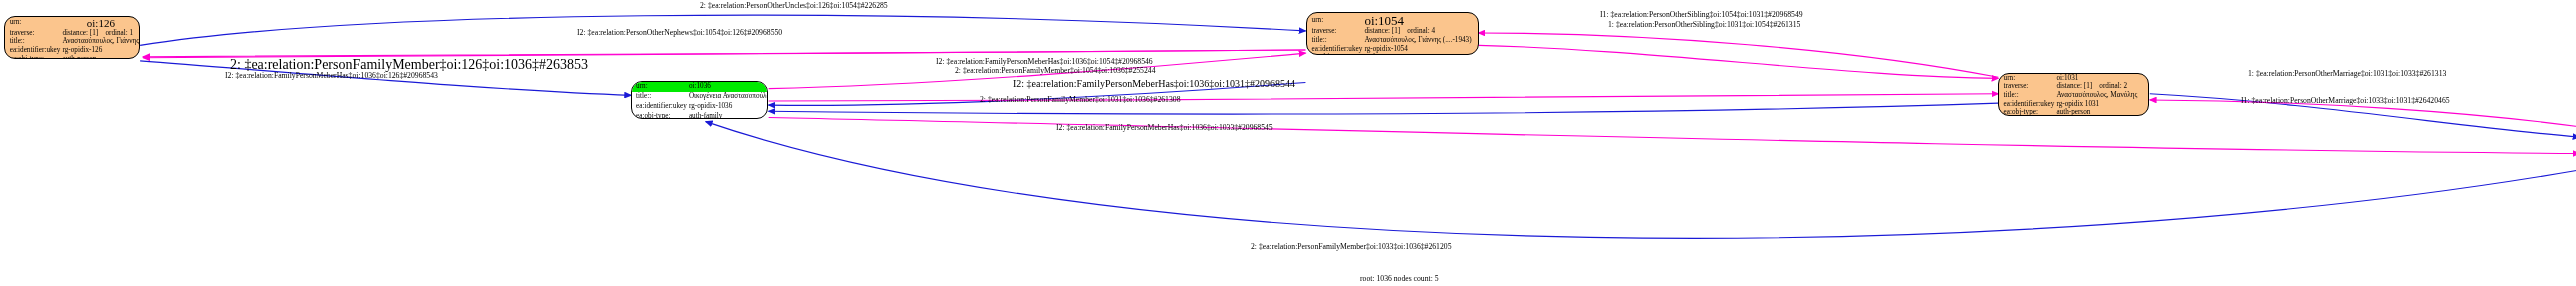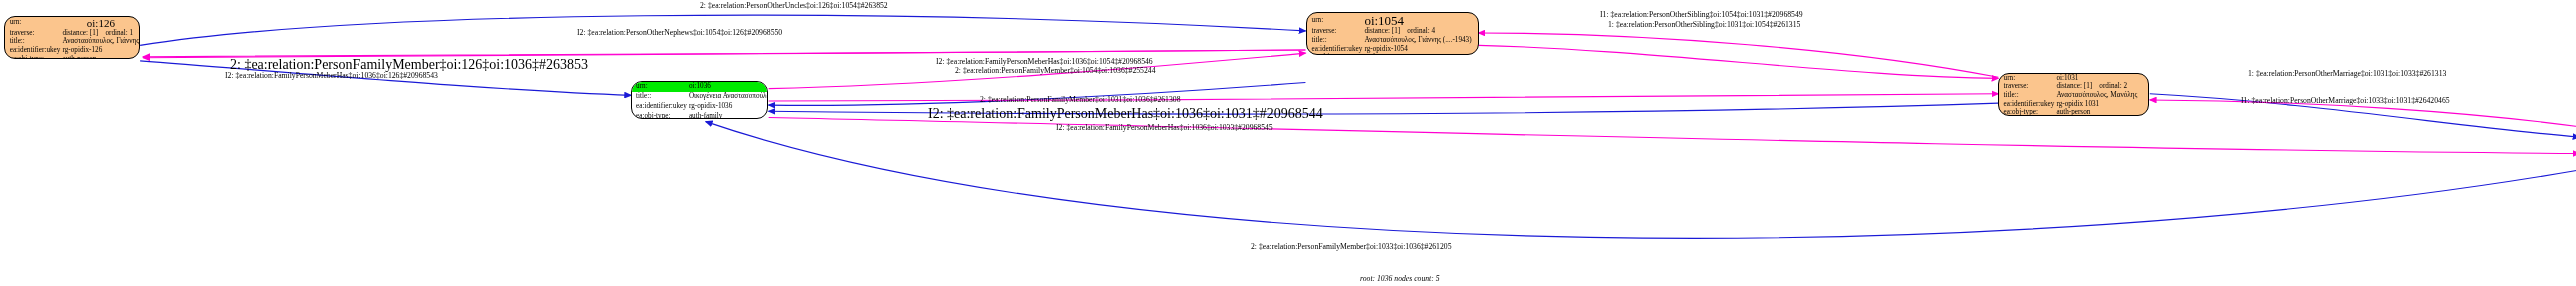--- a/index.html
+++ b/index.html
@@ -30,21 +30,21 @@
   
   .row.hl .cell-k,.row.hl .cell-v{background:#00ea00;}
 
   .v-sub{display:inline-block;}
   .v-sub.ord{padding-left:7.2px;}
 
   
   .elabel{position:absolute;white-space:nowrap;color:#000;
           line-height:1;background:transparent;}
 
-  .footer{position:absolute;white-space:nowrap;color:#000;font-style:italic;}
+  .footer{position:absolute;white-space:nowrap;color:#000;}
 </style>
 </head>
 <body>
 
 <div id="graph">
 
   <svg id="edge-layer" width="2819" height="287" viewBox="0 0 5472 557">
       <defs>
         <marker id="ah1a1ad6" markerWidth="7" markerHeight="6" refX="6" refY="3" orient="auto" markerUnits="strokeWidth">
           <path d="M0,0 L7,3 L0,6 z" fill="#1a1ad6"></path>
@@ -157,29 +157,29 @@
             <div class="cell-v" style="font-size: 7.2px; height: 7.7px;">rg-opidix 1031</div>
           </div>
           <div class="row">
             <div class="cell-k" style="font-size: 7.2px; height: 7.7px;">ea:obj-type:</div>
             <div class="cell-v" style="font-size: 7.2px; height: 7.7px;">auth-person</div>
           </div>
         </div>
       </div>
     </div>
   <div id="label-layer">
-      <div class="elabel" style="left: 700px; top: 1.5px; font-size: 7.7px;">2: ‡ea:relation:PersonOtherUncles‡oi:126‡oi:1054‡#263852</div>
+      <div class="elabel" style="left: 700px; top: 1.5px; font-size: 7.7px;">2: ‡ea:relation:PersonOtherUncles‡oi:126‡oi:1054‡#226285</div>
       <div class="elabel" style="left: 230px; top: 58px; font-size: 14px;">2: ‡ea:relation:PersonFamilyMember‡oi:126‡oi:1036‡#263853</div>
       <div class="elabel" style="left: 577px; top: 29px; font-size: 7.7px;">I2: ‡ea:relation:PersonOtherNephews‡oi:1054‡oi:126‡#20968550</div>
       <div class="elabel" style="left: 225px; top: 72px; font-size: 7.7px;">I2: ‡ea:relation:FamilyPersonMeberHas‡oi:1036‡oi:126‡#20968543</div>
       <div class="elabel" style="left: 955px; top: 67px; font-size: 7.7px;">2: ‡ea:relation:PersonFamilyMember‡oi:1054‡oi:1036‡#255244</div>
       <div class="elabel" style="left: 936px; top: 58px; font-size: 7.7px;">I2: ‡ea:relation:FamilyPersonMeberHas‡oi:1036‡oi:1054‡#20968546</div>
       <div class="elabel" style="left: 1600px; top: 11.3px; font-size: 7.7px;">I1: ‡ea:relation:PersonOtherSibling‡oi:1054‡oi:1031‡#20968549</div>
       <div class="elabel" style="left: 1608px; top: 21px; font-size: 7.7px;">1: ‡ea:relation:PersonOtherSibling‡oi:1031‡oi:1054‡#261315</div>
-      <div class="elabel" style="left: 928px; top: 79px; font-size: 14px; margin-top: 28px;">I2: ‡ea:relation:FamilyPersonMeberHas‡oi:1036‡oi:1031‡#20968544</div>
+      <div class="elabel" style="left: 1013px; top: 79px; font-size: 10px;">I2: ‡ea:relation:FamilyPersonMeberHas‡oi:1036‡oi:1031‡#20968544</div>
       <div class="elabel" style="left: 980px; top: 96px; font-size: 7.7px;">2: ‡ea:relation:PersonFamilyMember‡oi:1031‡oi:1036‡#261308</div>
       <div class="elabel" style="left: 2248px; top: 70px; font-size: 7.7px;">1: ‡ea:relation:PersonOtherMarriage‡oi:1031‡oi:1033‡#261313</div>
       <div class="elabel" style="left: 2241px; top: 97px; font-size: 7.7px;">I1: ‡ea:relation:PersonOtherMarriage‡oi:1033‡oi:1031‡#26420465</div>
       <div class="elabel" style="left: 1056px; top: 124px; font-size: 7.7px;">I2: ‡ea:relation:FamilyPersonMeberHas‡oi:1036‡oi:1033‡#20968545</div>
       <div class="elabel" style="left: 1251px; top: 243px; font-size: 7.7px;">2: ‡ea:relation:PersonFamilyMember‡oi:1033‡oi:1036‡#261205</div>
     </div>
 
   <div class="footer" style="left: 1360px; top: 274px; font-size: 7.7px;">root: 1036 nodes count: 5</div>
 </div>
 

